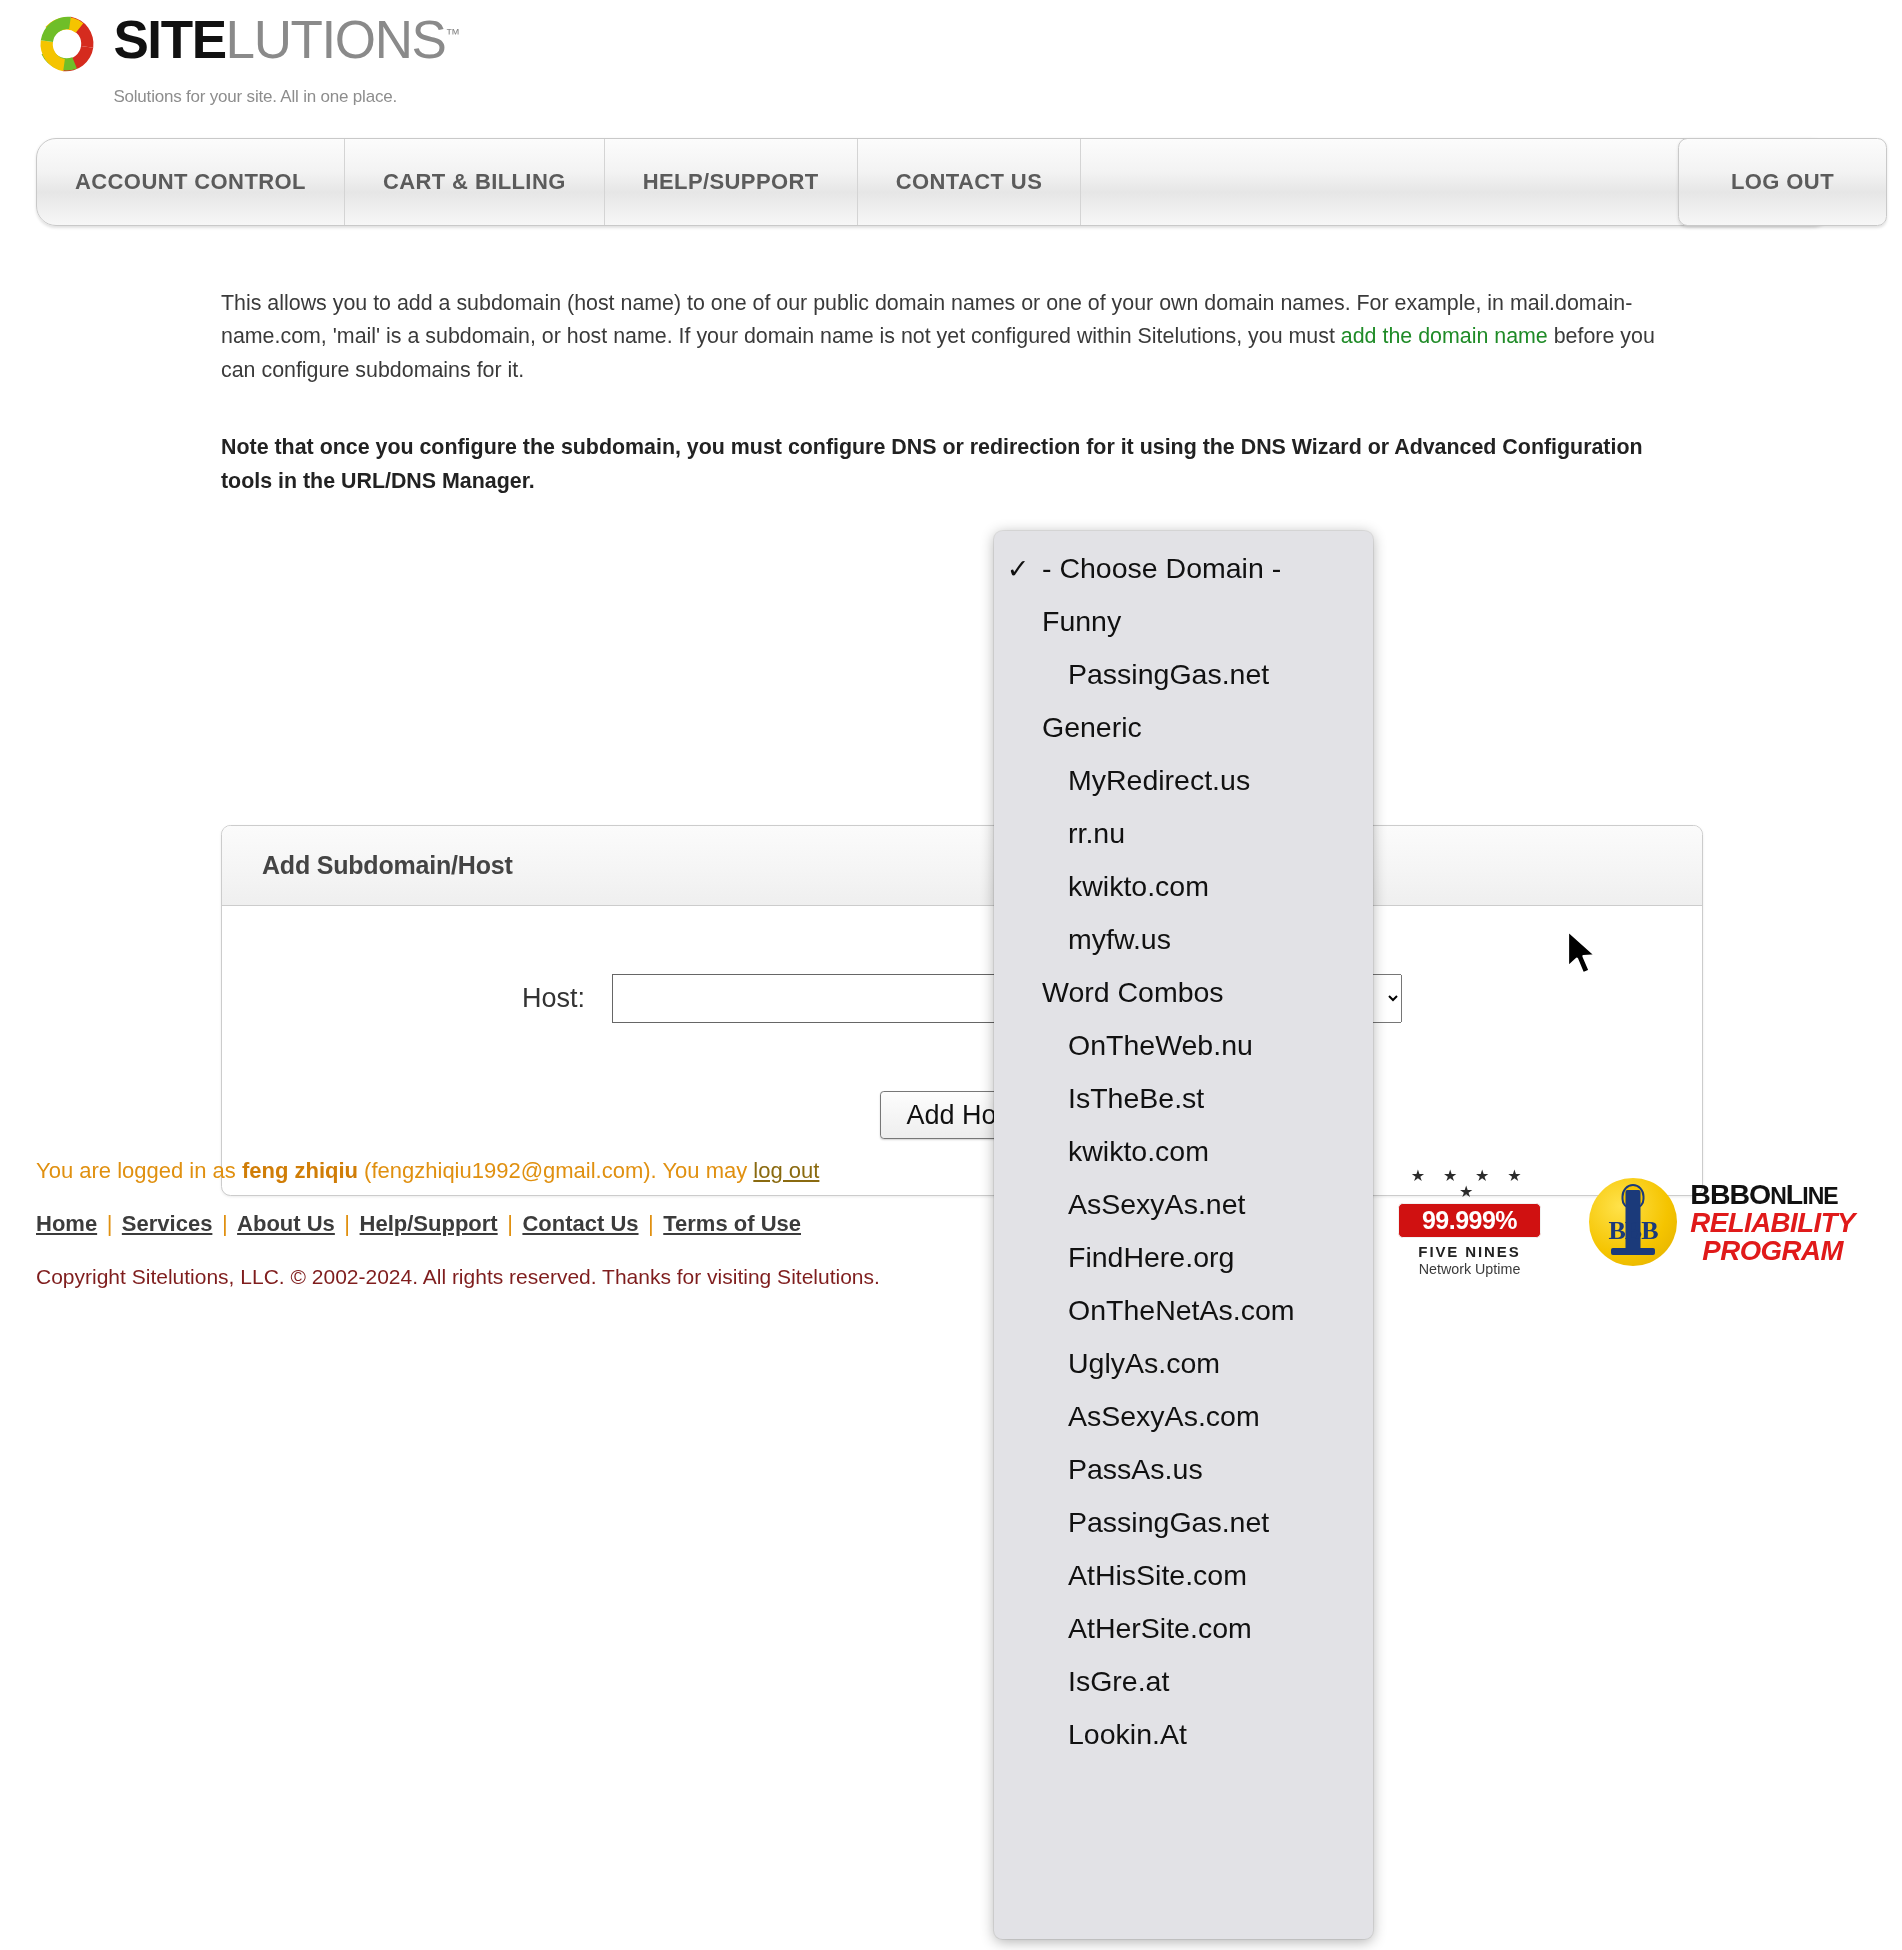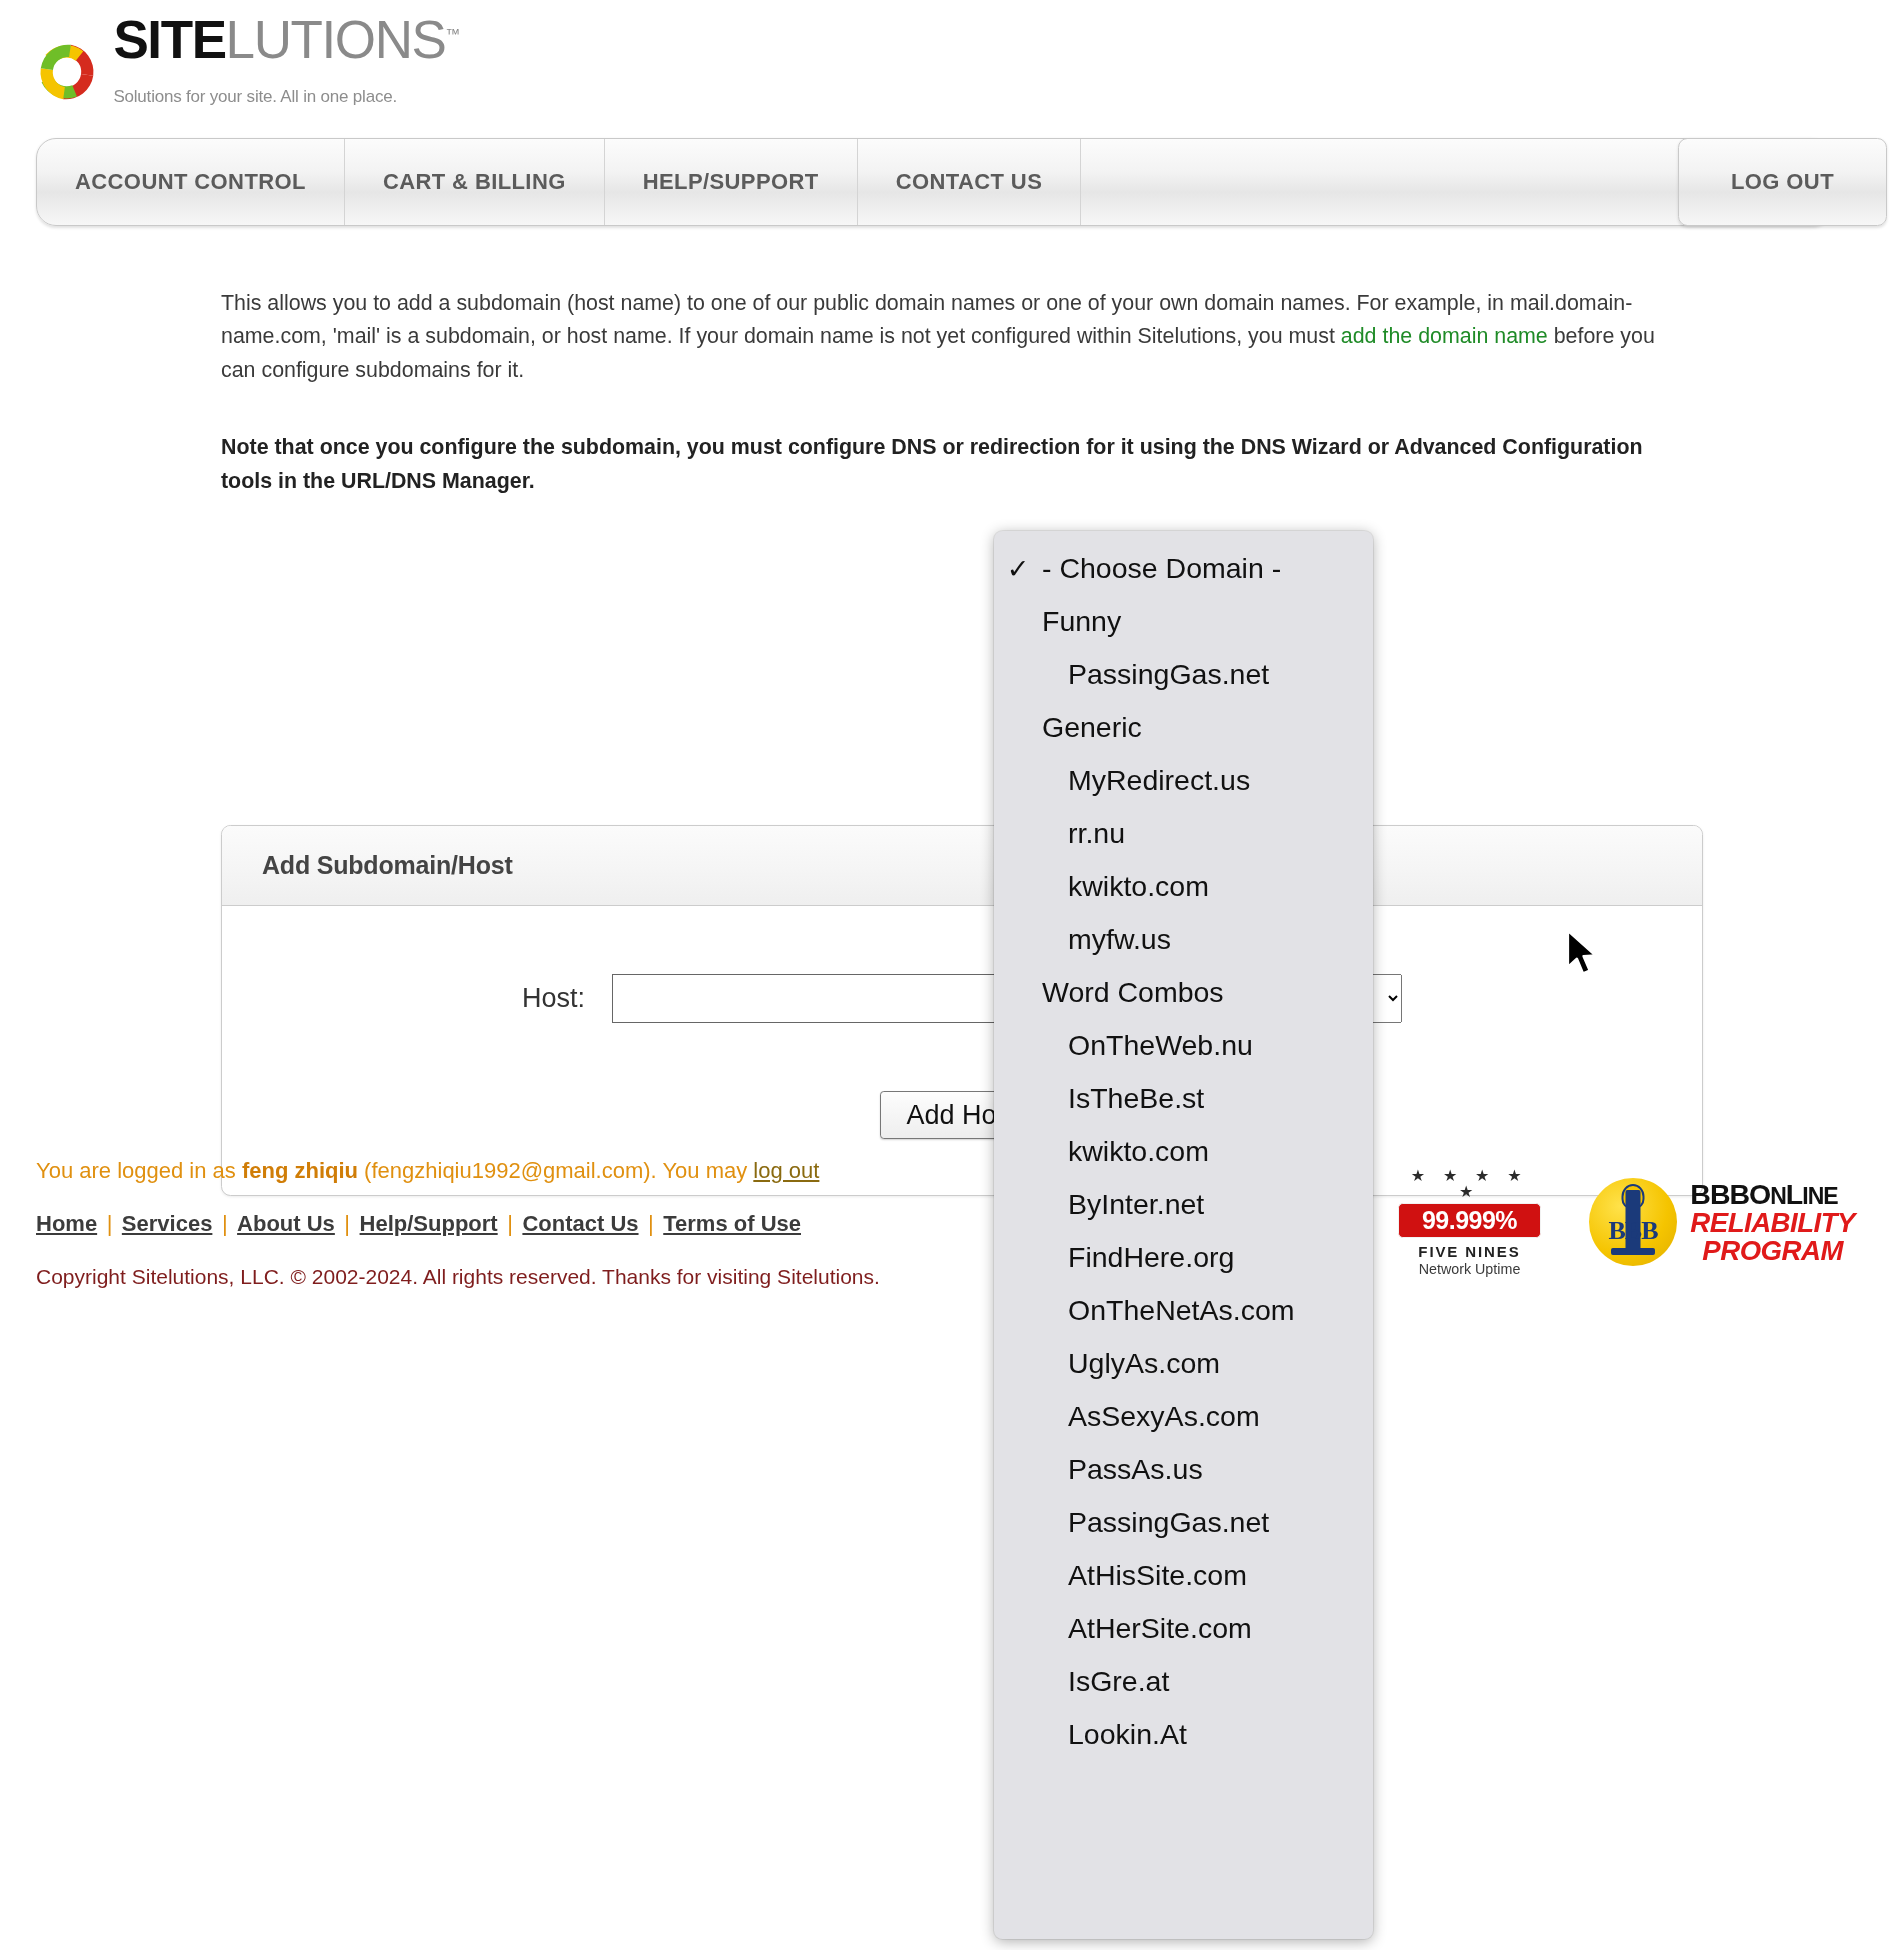--- a/index.html
+++ b/index.html
@@ -6,21 +6,21 @@
   html, body {
     margin: 0; padding: 0;
     width: 1902px; height: 1951px;
     background: #ffffff;
     font-family: "Liberation Sans", sans-serif;
     overflow: hidden;
   }
 
   
   #header { position: relative; height: 133px; }
-  #logo-block { position: absolute; left: 32px; top: 7.6px; display: flex; align-items: flex-end; }
+  #logo-block { position: absolute; left: 32px; top: 7.6px; display: flex; align-items: flex-start; }
   #logo-mark { width: 70px; height: 70px; position: relative; flex: none; margin-top: 1.9px; }
   #logo-text-wrap { margin-left: 11.4px; padding-top: 5.7px; }
   #logo-wordmark {
     font-family: "Liberation Sans", sans-serif;
     font-size: 53px; letter-spacing: -1.4px; line-height: 1;
     white-space: nowrap;
   }
   #logo-wordmark .b { font-weight: bold; color: #111; }
   #logo-wordmark .g { font-weight: normal; color: #8a8a8a; }
   #logo-wordmark .tm { font-size: 15px; vertical-align: super; color: #8a8a8a; font-weight: normal; }
@@ -299,21 +299,21 @@
     <div class="dd-item opt">PassingGas.net</div>
     <div class="dd-item group">Generic</div>
     <div class="dd-item opt">MyRedirect.us</div>
     <div class="dd-item opt">rr.nu</div>
     <div class="dd-item opt">kwikto.com</div>
     <div class="dd-item opt">myfw.us</div>
     <div class="dd-item group">Word Combos</div>
     <div class="dd-item opt">OnTheWeb.nu</div>
     <div class="dd-item opt">IsTheBe.st</div>
     <div class="dd-item opt">kwikto.com</div>
-    <div class="dd-item opt">ByInter.net</div>
+    <div class="dd-item opt">AsSexyAs.net</div>
     <div class="dd-item opt">FindHere.org</div>
     <div class="dd-item opt">OnTheNetAs.com</div>
     <div class="dd-item opt">UglyAs.com</div>
     <div class="dd-item opt">AsSexyAs.com</div>
     <div class="dd-item opt">PassAs.us</div>
     <div class="dd-item opt">PassingGas.net</div>
     <div class="dd-item opt">AtHisSite.com</div>
     <div class="dd-item opt">AtHerSite.com</div>
     <div class="dd-item opt">IsGre.at</div>
     <div class="dd-item opt">Lookin.At</div>

